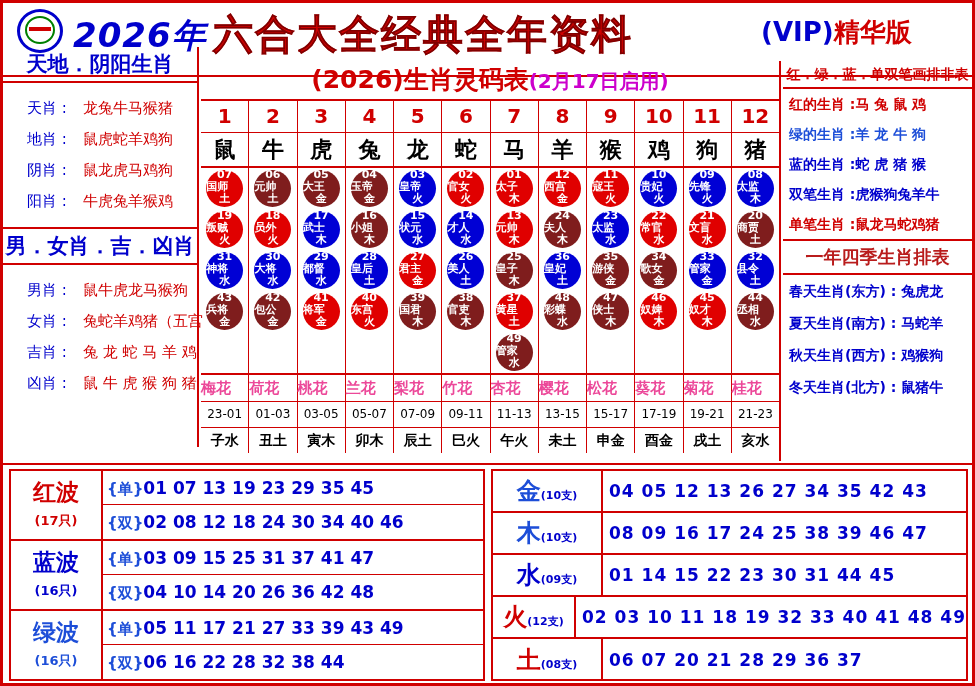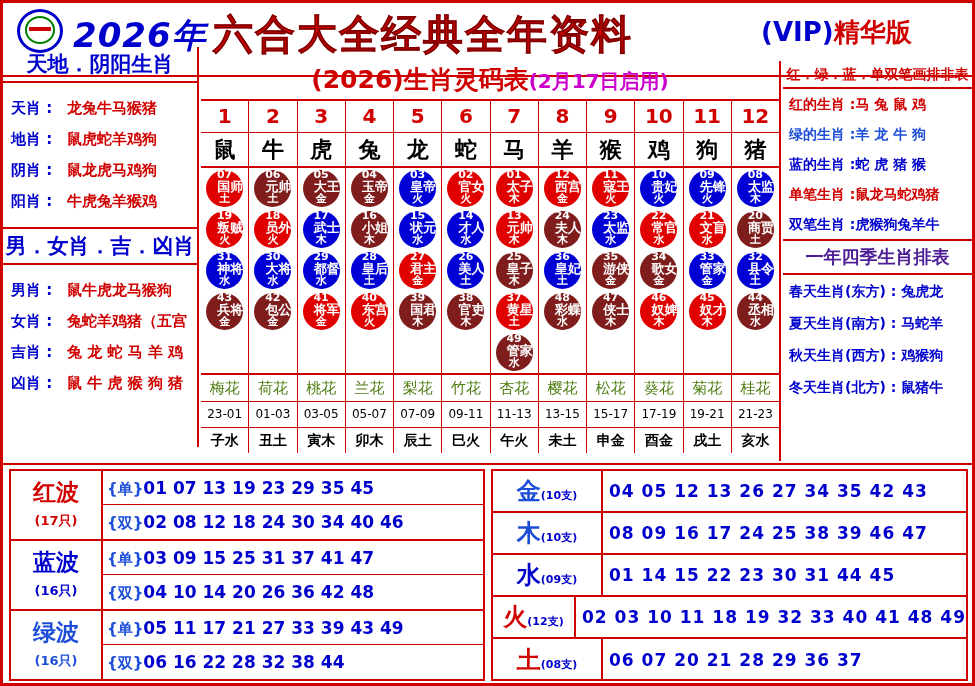--- a/index.html
+++ b/index.html
@@ -22,60 +22,60 @@
   .logo-inner{position:absolute;left:8px;top:9px;width:30px;height:28px;border:2px solid #008000;border-radius:50%;box-sizing:border-box;}
   .logo-bar{position:absolute;left:12px;top:20px;width:22px;height:4px;background:#d00000;}
   .year-label{position:absolute;left:70px;top:10px;font-size:34px;font-weight:bold;color:#0000cc;font-style:italic;letter-spacing:1px;}
   .main-title{position:absolute;left:210px;top:4px;font-size:40px;font-weight:bold;color:#d00000;letter-spacing:2px;-webkit-text-stroke:0.5px #800000;}
   .vip{position:absolute;left:758px;top:12px;font-size:26px;font-weight:bold;color:#0000cc;}
   .vip .hl{color:#d00000;}
 
   
   .left-col{position:absolute;left:0;top:44px;width:196px;height:400px;border-right:2px solid #d00000;box-sizing:border-box;}
   .lc-title{height:34px;line-height:34px;text-align:center;font-size:21px;font-weight:bold;color:#0000cc;border-bottom:2px solid #d00000;}
-  .lc-row{height:31px;line-height:31px;font-size:15px;font-weight:bold;padding-left:8px;white-space:nowrap;}
+  .lc-row{height:31px;line-height:31px;font-size:15px;font-weight:normal;padding-left:24px;white-space:nowrap;}
   .lc-row .lbl{display:inline-block;width:56px;}
   .lc-gap{height:10px;}
   .lc-title2{height:34px;line-height:34px;text-align:center;font-size:21px;font-weight:bold;color:#0000cc;border-top:2px solid #d00000;border-bottom:2px solid #d00000;}
 
   
   .center{position:absolute;left:198px;top:58px;width:580px;height:400px;box-sizing:border-box;border-right:2px solid #d00000;}
   .c-title{height:38px;line-height:38px;text-align:center;font-size:25px;font-weight:bold;color:#d00000;border-bottom:2px solid #d00000;}
   .c-title .sub{color:#cc00cc;font-size:20px;}
   .num-row,.zodiac-row{display:flex;height:31px;}
   .num-row div,.zodiac-row div{flex:1;text-align:center;font-weight:bold;border-right:1px solid #d00000;box-sizing:border-box;}
   .num-row div:last-child,.zodiac-row div:last-child{border-right:none;}
   .num-row{font-size:20px;line-height:31px;border-bottom:1px solid #d00000;}
   .zodiac-row{font-size:22px;line-height:33px;height:33px;border-bottom:2px solid #d00000;}
 
   .grid{display:flex;}
   .gcol{flex:1;border-right:1px solid #d00000;box-sizing:border-box;}
   .gcol:last-child{border-right:none;}
   .cell{height:41px;display:flex;align-items:center;justify-content:center;}
   .ball{width:37px;height:37px;border-radius:50%;color:#fff;position:relative;font-weight:bold;}
   .ball .n{position:absolute;top:0px;left:0;width:100%;text-align:center;font-size:11px;line-height:10px;}
-  .ball .z{position:absolute;top:10px;left:0;width:100%;text-align:right;font-size:13px;line-height:13px;}
+  .ball .z{position:absolute;top:10px;left:0;width:100%;text-align:left;font-size:11px;line-height:13px;}
   .ball .e{position:absolute;top:23px;left:0;width:100%;text-align:center;font-size:11px;line-height:11px;}
   .b-red{background:#e00000;}
   .b-blue{background:#0000d5;}
   .b-green{background:#7f1d1d;}
 
   .flower-row{display:flex;height:26px;border-top:2px solid #d00000;border-bottom:1px solid #d00000;}
-  .flower-row div{flex:1;text-align:center;line-height:26px;font-size:15px;font-weight:normal;color:#4d7c0f;border-right:1px solid #d00000;box-sizing:border-box;}
+  .flower-row div{flex:1;line-height:26px;font-size:15px;font-weight:bold;color:#ec4899;border-right:1px solid #d00000;box-sizing:border-box;}
   .time-row{display:flex;height:25px;border-bottom:1px solid #d00000;}
   .time-row div{flex:1;text-align:center;line-height:25px;font-size:12px;border-right:1px solid #d00000;box-sizing:border-box;}
   .elem-row{display:flex;height:25px;}
   .elem-row div{flex:1;text-align:center;line-height:25px;font-size:14px;font-weight:bold;border-right:1px solid #d00000;box-sizing:border-box;}
   .flower-row div:last-child,.time-row div:last-child,.elem-row div:last-child{border-right:none;}
 
   
   .right-col{position:absolute;left:780px;top:58px;width:189px;height:400px;box-sizing:border-box;}
   .rc-title{height:26px;line-height:26px;text-align:center;font-size:14px;font-weight:bold;border-bottom:2px solid #d00000;}
   .rc-row{height:30px;line-height:30px;font-size:14px;font-weight:bold;padding-left:6px;white-space:nowrap;}
-  .rc-title2{height:32px;line-height:32px;text-align:center;font-size:18px;font-weight:bold;color:#4c1d95;border-top:2px solid #d00000;border-bottom:2px solid #d00000;}
+  .rc-title2{height:32px;line-height:32px;text-align:center;font-size:18px;font-weight:bold;color:#b91c1c;border-top:2px solid #d00000;border-bottom:2px solid #d00000;}
   .rc-row2{height:32px;line-height:32px;font-size:14px;font-weight:bold;padding-left:6px;white-space:nowrap;color:#0000cc;}
 
   
   .bottom{position:absolute;left:0;top:460px;width:969px;height:223px;border-top:2px solid #d00000;box-sizing:border-box;}
   .bl{position:absolute;left:6px;top:4px;width:476px;height:212px;border:2px solid #d00000;box-sizing:border-box;}
   .br{position:absolute;left:488px;top:4px;width:477px;height:212px;border:2px solid #d00000;box-sizing:border-box;}
   .wave{display:flex;height:70px;border-bottom:2px solid #d00000;box-sizing:border-box;}
   .wave:last-child{border-bottom:none;}
   .wave-name{width:92px;border-right:2px solid #d00000;box-sizing:border-box;text-align:center;padding-top:6px;}
   .wave-name .wn{font-size:23px;font-weight:bold;}
@@ -572,22 +572,22 @@
     </div>
   </div>
 
   <div class="right-col">
     <div class="rc-title">
       <span class="red">红．绿．蓝．单双笔画排非表</span>
     </div>
     <div class="rc-row"><span class="red">红的生肖 :</span><span class="red">马 兔 鼠 鸡</span></div>
     <div class="rc-row"><span class="green">绿的生肖 :</span><span class="green">羊 龙 牛 狗</span></div>
     <div class="rc-row"><span class="blue">蓝的生肖 :</span><span class="blue">蛇 虎 猪 猴</span></div>
+    <div class="rc-row"><span class="blue">双笔生肖 :</span><span class="blue">虎猴狗兔羊牛</span></div>
     <div class="rc-row"><span class="red">单笔生肖 :</span><span class="red">鼠龙马蛇鸡猪</span></div>
-    <div class="rc-row"><span class="blue">双笔生肖 :</span><span class="blue">虎猴狗兔羊牛</span></div>
     <div class="rc-title2">一年四季生肖排表</div>
     <div class="rc-row2">春天生肖(东方) : 兔虎龙</div>
     <div class="rc-row2">夏天生肖(南方) : 马蛇羊</div>
     <div class="rc-row2">秋天生肖(西方) : 鸡猴狗</div>
     <div class="rc-row2">冬天生肖(北方) : 鼠猪牛</div>
   </div>
 
   <div class="bottom">
 
     <div class="bl">

